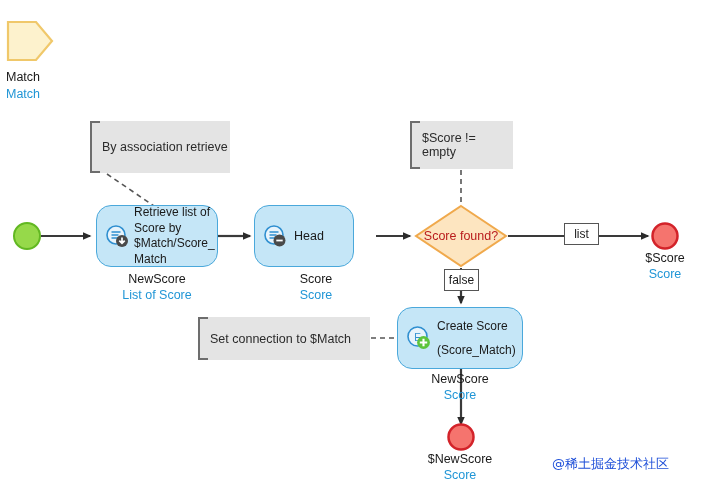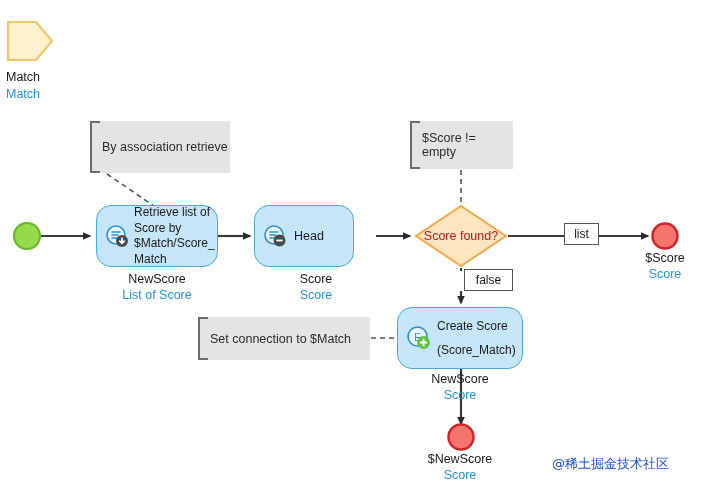--- a/index.html
+++ b/index.html
@@ -153,21 +153,21 @@
     background: #ffffff;
     border: 1.5px solid #555555;
     font-size: 12px;
     color: #1a1a1a;
     display: flex;
     align-items: center;
     justify-content: center;
     box-sizing: border-box;
   }
   #lbl-true  { left: 564px; top: 223px; width: 35px; height: 22px; }
-  #lbl-false { left: 444px; top: 269px; width: 49px; height: 22px; margin-left: 20px; }
+  #lbl-false { left: 444px; top: 269px; width: 35px; height: 22px; }
 
   
   #watermark {
     position: absolute;
     left: 552px;
     top: 455px;
     font-size: 13px;
     color: #1d4ed8;
     font-family: "DejaVu Sans", sans-serif;
     white-space: nowrap;

